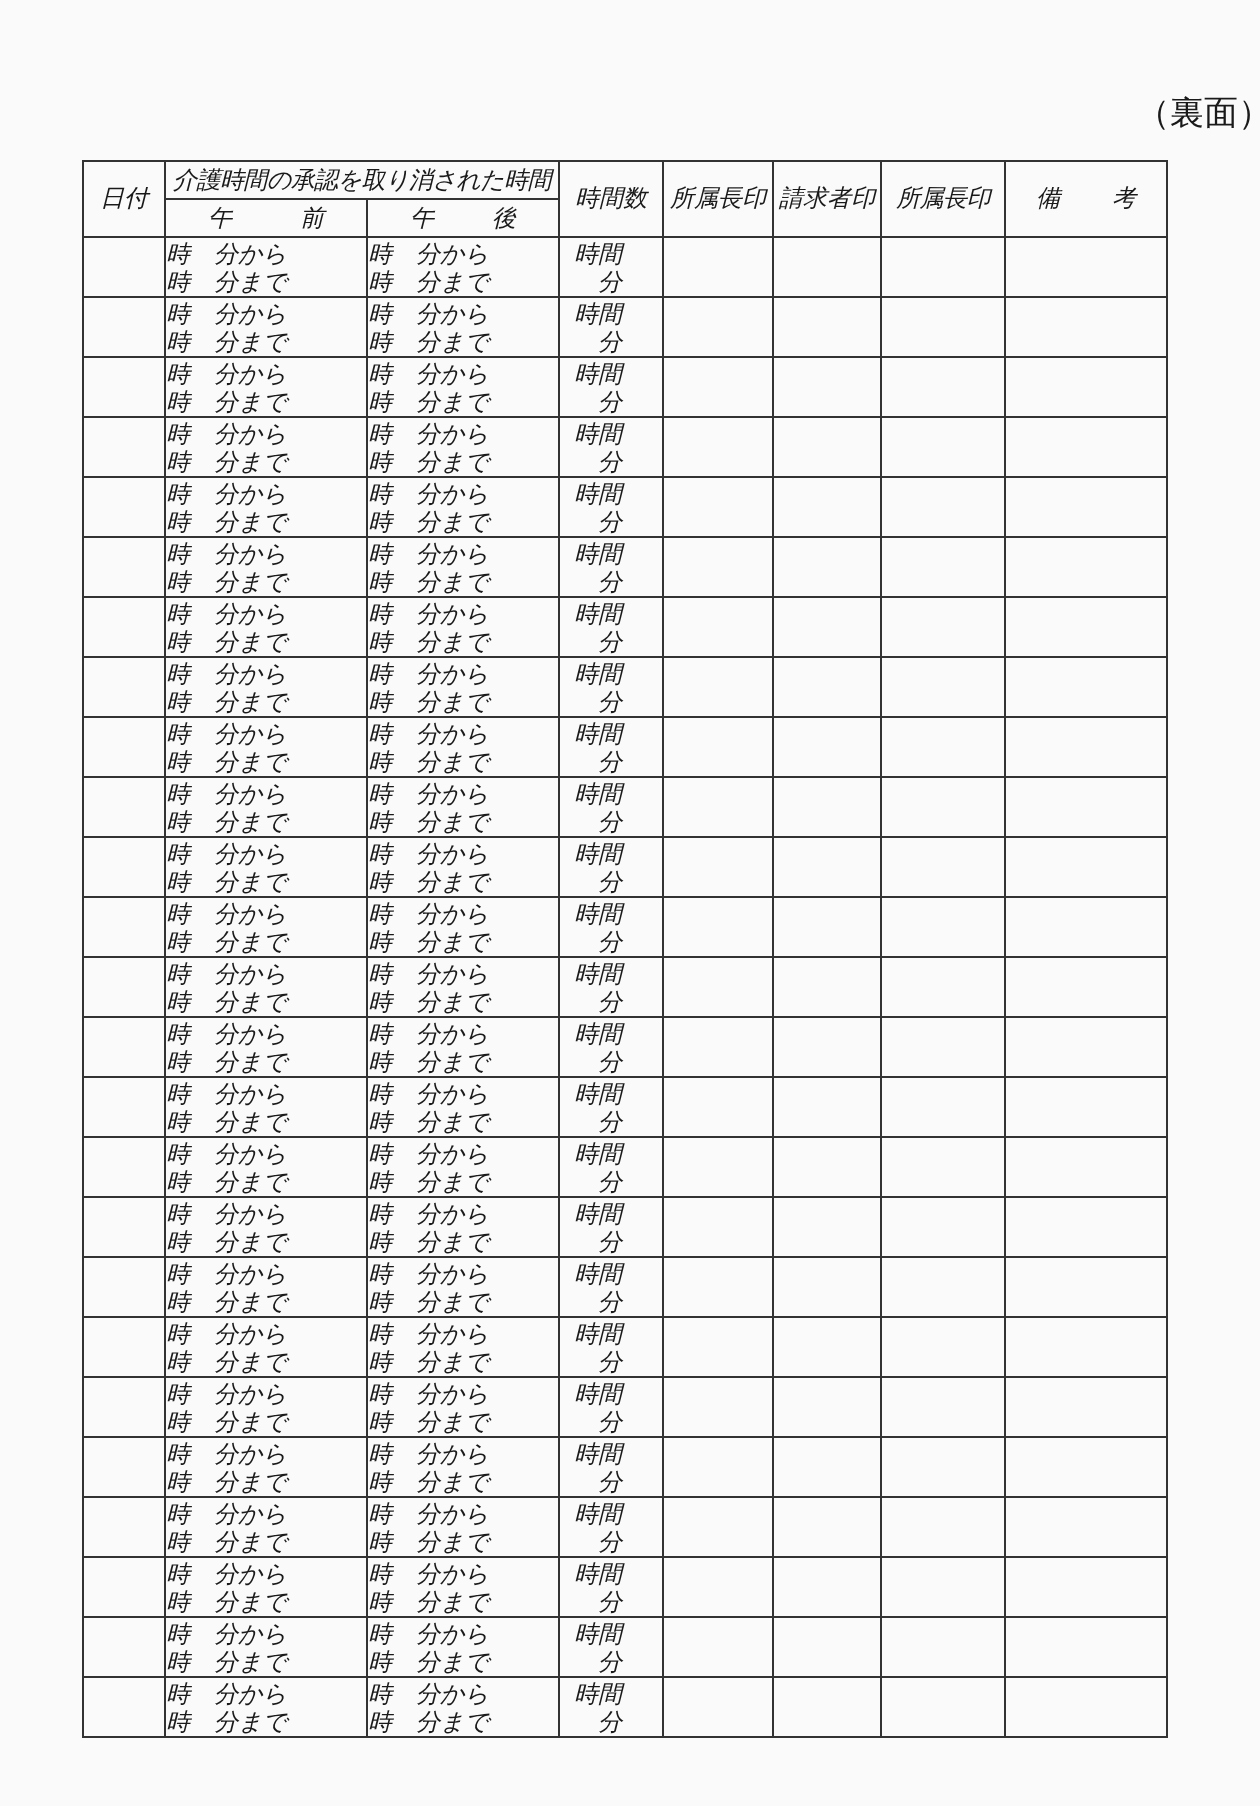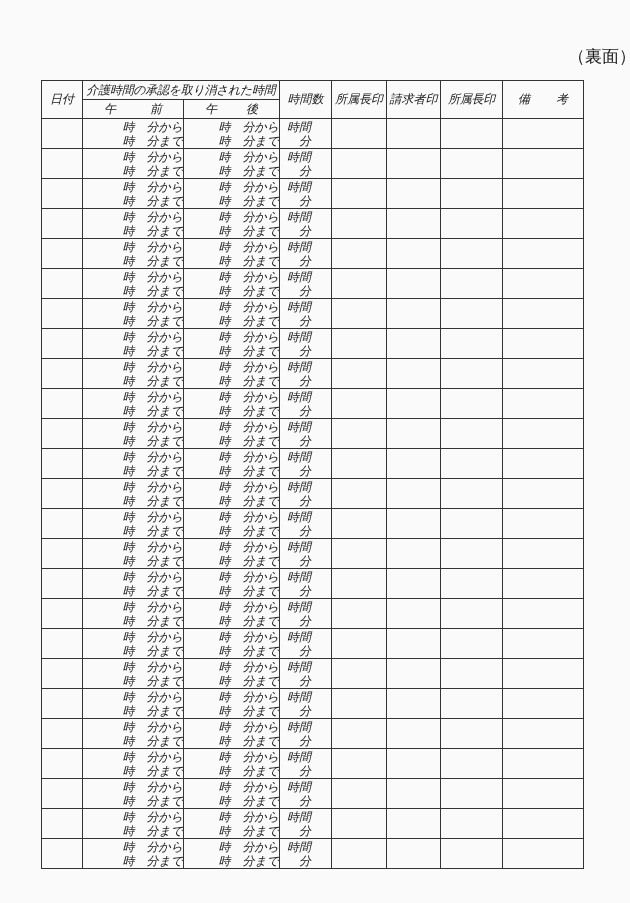--- a/index.html
+++ b/index.html
@@ -47,21 +47,20 @@
 
   .spread {
     display: flex;
     justify-content: space-between;
     align-items: center;
     padding: 0 21px;
   }
   .spread-wide { padding: 0 15px; }
 
   td.time-cell {
-    text-align: right;
     line-height: 14px;
   }
   td.hours-cell {
     text-align: right;
     padding-right: 20px;
     line-height: 14px;
   }
   .tight { letter-spacing: -0.3px; }
 </style>
 </head>

